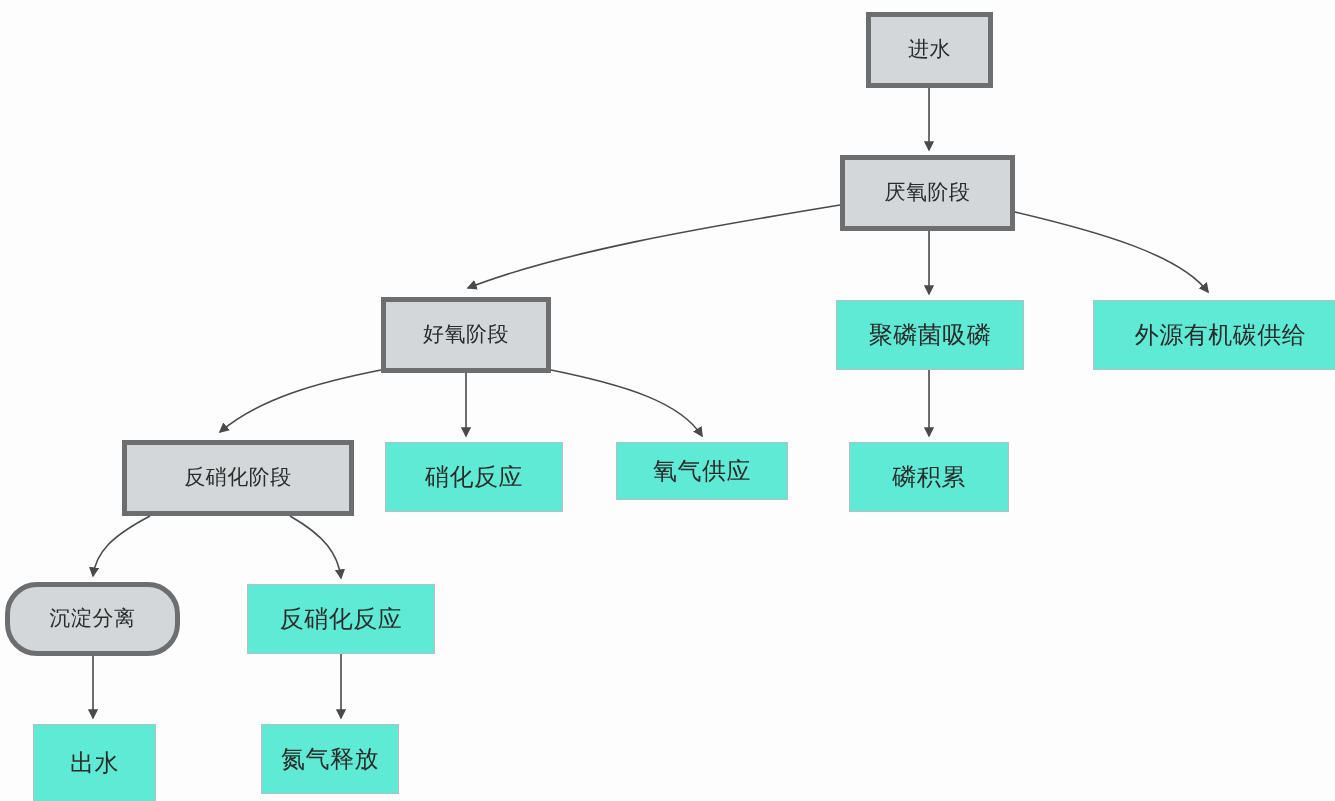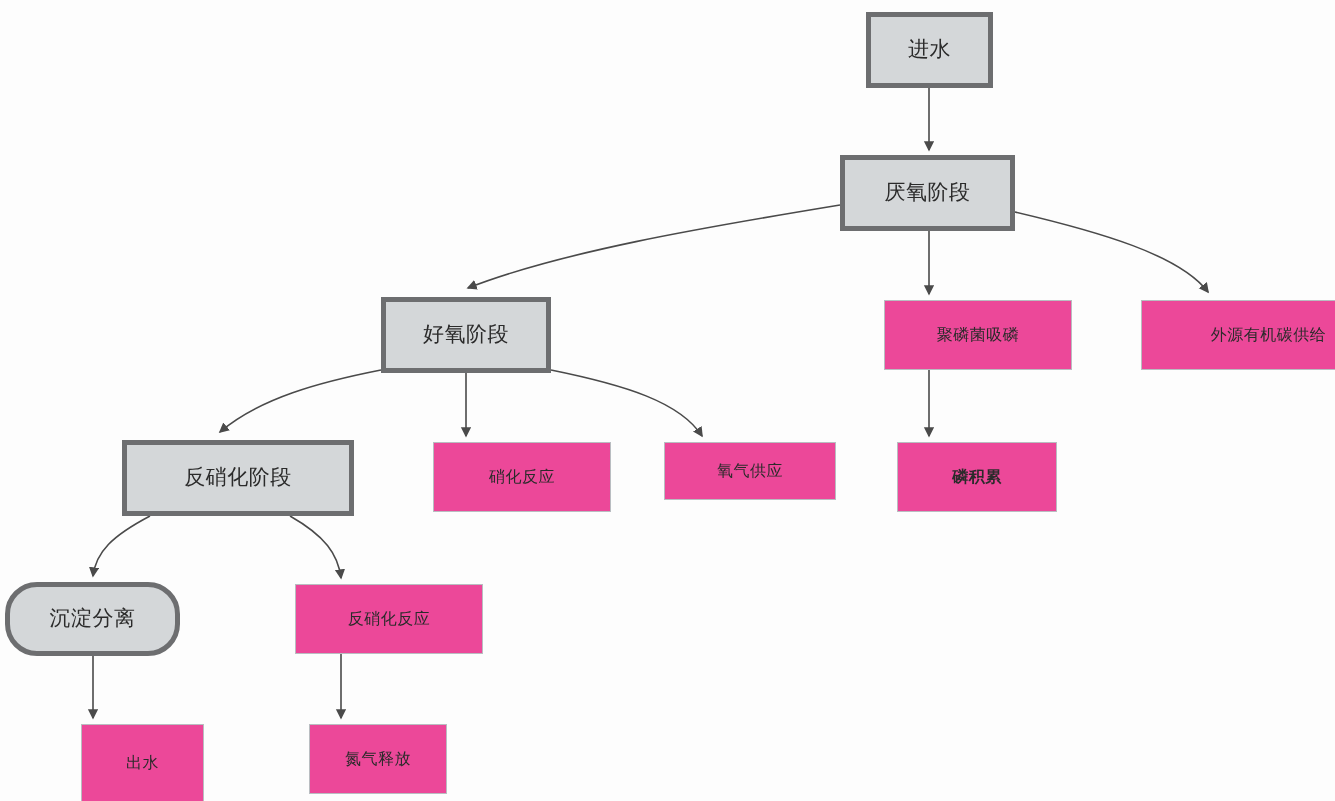--- a/index.html
+++ b/index.html
@@ -32,24 +32,23 @@
     box-sizing: border-box;
     display: flex;
     align-items: center;
     justify-content: center;
     text-align: center;
     line-height: 1.1;
     color: #2b2b2b;
     letter-spacing: 0.5px;
   }
   .node.plain {
-    background: #ec4899;
+    background: #5eead4;
     border: 1px solid #b9bdc1;
-    font-size: 16px;
-    margin-left: 48px;
+    font-size: 24px;
   }
   .node.highlight {
     background: #d4d7d9;
     border: 5px solid #6d6e70;
     font-size: 21px;
   }
   .node-label {
     display: block;
     white-space: nowrap;
   }
@@ -97,21 +96,21 @@
       </div>
       <div class="node highlight" style="left: 122px; top: 440px; width: 232px; height: 76px;">
         <span class="node-label">反硝化阶段</span>
       </div>
       <div class="node plain" style="left: 385px; top: 442px; width: 178px; height: 70px;">
         <span class="node-label">硝化反应</span>
       </div>
       <div class="node plain" style="left: 616px; top: 442px; width: 172px; height: 58px;">
         <span class="node-label">氧气供应</span>
       </div>
-      <div class="node plain" style="left: 849px; top: 442px; width: 160px; height: 70px; font-weight: bold;">
+      <div class="node plain" style="left: 849px; top: 442px; width: 160px; height: 70px;">
         <span class="node-label">磷积累</span>
       </div>
       <div class="node highlight" style="left: 5px; top: 582px; width: 175px; height: 74px; border-radius: 32px;">
         <span class="node-label">沉淀分离</span>
       </div>
       <div class="node plain" style="left: 247px; top: 584px; width: 188px; height: 70px;">
         <span class="node-label">反硝化反应</span>
       </div>
       <div class="node plain" style="left: 33px; top: 724px; width: 123px; height: 78px;">
         <span class="node-label">出水</span>

